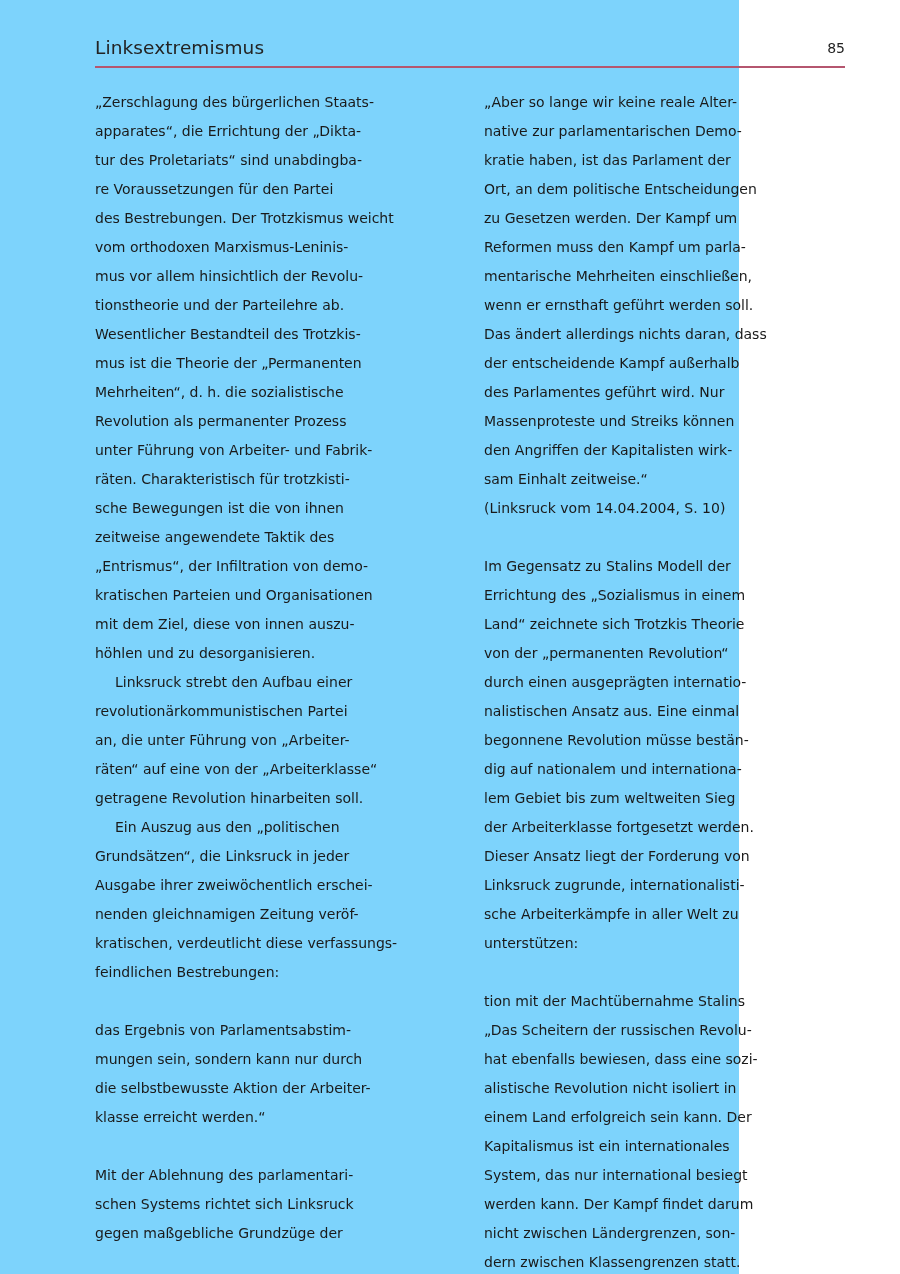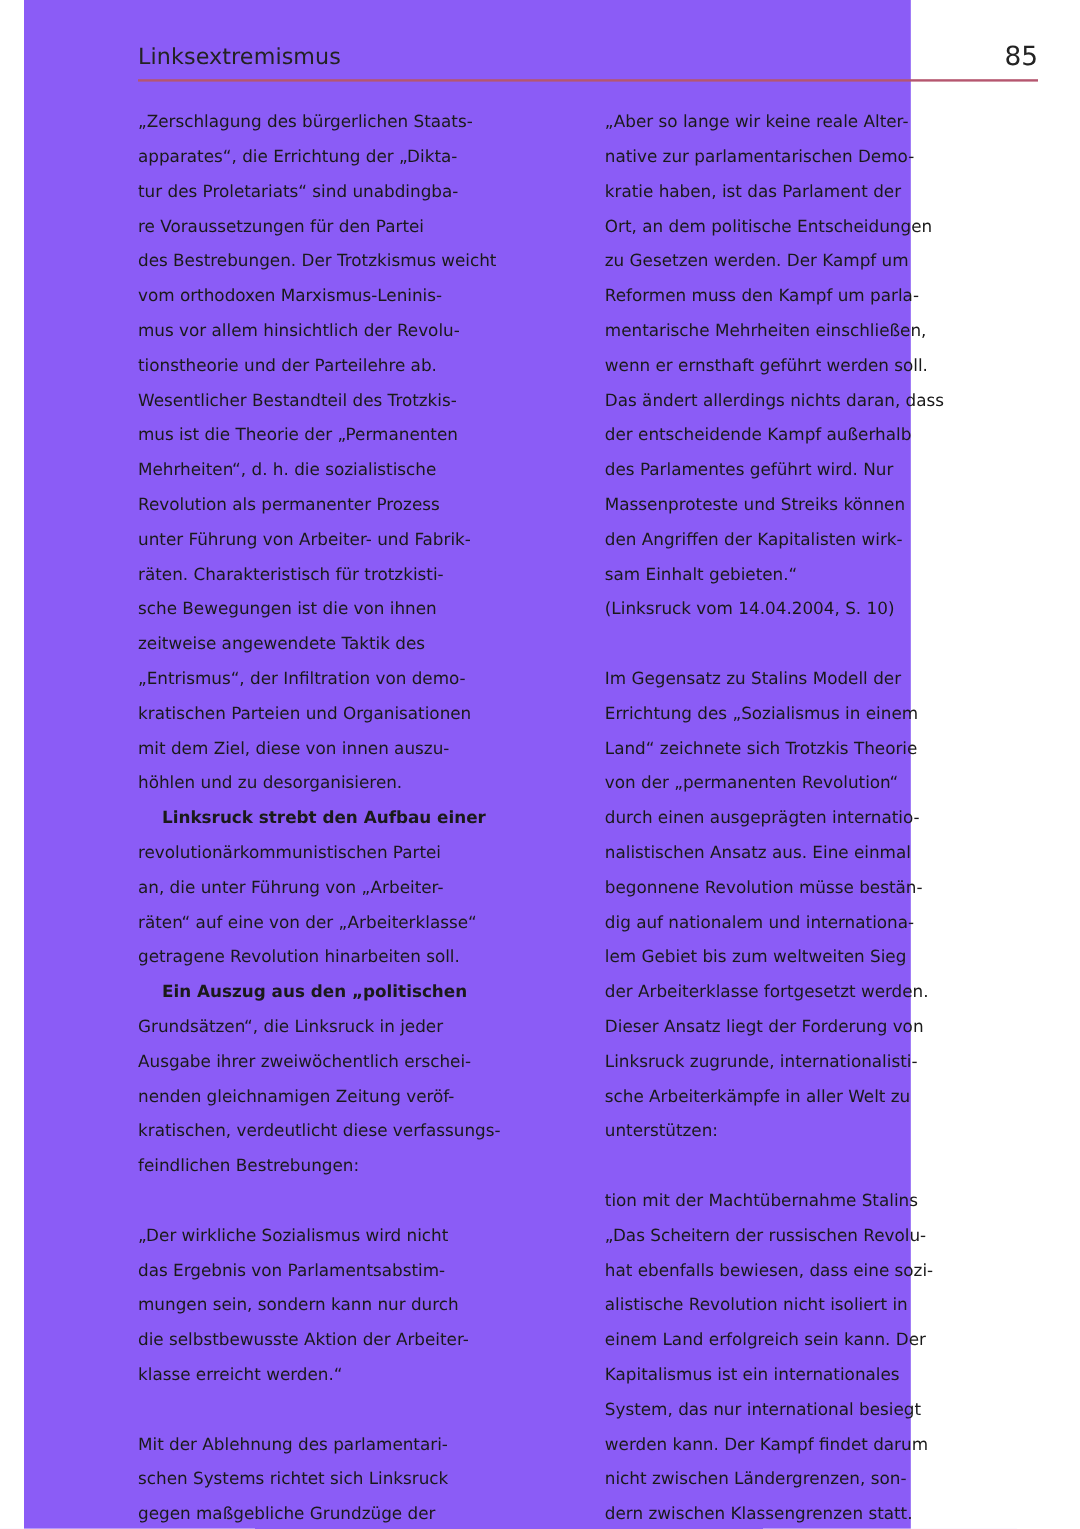--- a/index.html
+++ b/index.html
@@ -16,22 +16,21 @@
     position: relative;
     overflow: hidden;
   }
 
   .page {
     position: absolute;
     left: 0;
     top: 0;
     width: 739px;
     height: 1274px;
-    background: #8b5cf6;
-    margin-left: 20px;
+    background: #7dd3fc;
   }
 
   
   .running-head {
     position: absolute;
     left: 95px;
     top: 36px;
     width: 750px;
     height: 26px;
   }
@@ -42,21 +41,21 @@
     font-size: 18.5px;
     line-height: 24px;
     letter-spacing: 0.1px;
     color: #232323;
     white-space: nowrap;
   }
   .running-head-folio {
     position: absolute;
     right: 0;
     top: 0;
-    font-size: 22px;
+    font-size: 14px;
     line-height: 24px;
     color: #232323;
     text-align: right;
     white-space: nowrap;
   }
   .head-rule {
     position: absolute;
     left: 95px;
     top: 66px;
     width: 750px;
@@ -79,21 +78,20 @@
     margin: 0;
     color: #1a1a1a;
     -webkit-font-smoothing: antialiased;
   }
   .para .ln {
     display: block;
     white-space: pre;
   }
   .para .ln.indent {
     text-indent: 20px;
-    font-weight: bold;
   }
   .para.italic {
   }
   
   .gap-sm { height: 0px; }
   .gap-md { height: 29px; }
 </style>
 </head>
 <body>
 
@@ -140,21 +138,20 @@
       <p class="para">
         <span class="ln indent">Ein Auszug aus den „politischen</span>
         <span class="ln">Grundsätzen“, die Linksruck in jeder</span>
         <span class="ln">Ausgabe ihrer zweiwöchentlich erschei-</span>
         <span class="ln">nenden gleichnamigen Zeitung veröf-</span>
         <span class="ln">kratischen, verdeutlicht diese verfassungs-</span>
         <span class="ln">feindlichen Bestrebungen:</span>
       </p>
       <div class="gap-md"></div>
       <p class="para italic">
-        <span class="ln">„Der wirkliche Sozialismus wird nicht</span>
         <span class="ln">das Ergebnis von Parlamentsabstim-</span>
         <span class="ln">mungen sein, sondern kann nur durch</span>
         <span class="ln">die selbstbewusste Aktion der Arbeiter-</span>
         <span class="ln">klasse erreicht werden.“</span>
       </p>
       <div class="gap-md"></div>
       <p class="para">
         <span class="ln">Mit der Ablehnung des parlamentari-</span>
         <span class="ln">schen Systems richtet sich Linksruck</span>
         <span class="ln">gegen maßgebliche Grundzüge der</span>
@@ -168,21 +165,21 @@
         <span class="ln">Ort, an dem politische Entscheidungen</span>
         <span class="ln">zu Gesetzen werden. Der Kampf um</span>
         <span class="ln">Reformen muss den Kampf um parla-</span>
         <span class="ln">mentarische Mehrheiten einschließen,</span>
         <span class="ln">wenn er ernsthaft geführt werden soll.</span>
         <span class="ln">Das ändert allerdings nichts daran, dass</span>
         <span class="ln">der entscheidende Kampf außerhalb</span>
         <span class="ln">des Parlamentes geführt wird. Nur</span>
         <span class="ln">Massenproteste und Streiks können</span>
         <span class="ln">den Angriffen der Kapitalisten wirk-</span>
-        <span class="ln">sam Einhalt gebieten.“</span>
+        <span class="ln">sam Einhalt zeitweise.“</span>
       </p>
       <div class="gap-sm"></div>
       <p class="para">
         <span class="ln">(Linksruck vom 14.04.2004, S. 10)</span>
       </p>
       <div class="gap-md"></div>
       <p class="para">
         <span class="ln">Im Gegensatz zu Stalins Modell der</span>
         <span class="ln">Errichtung des „Sozialismus in einem</span>
         <span class="ln">Land“ zeichnete sich Trotzkis Theorie</span>

